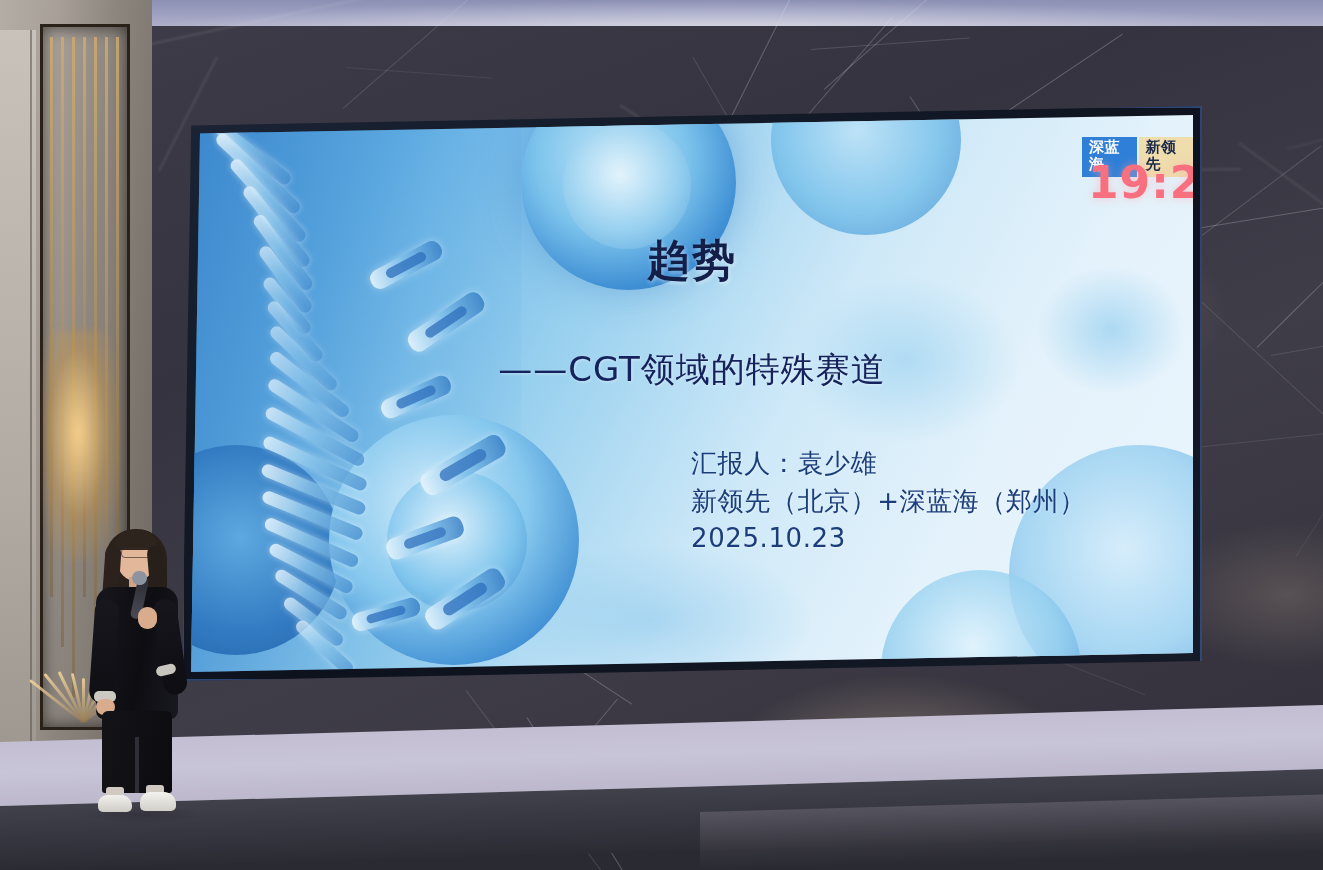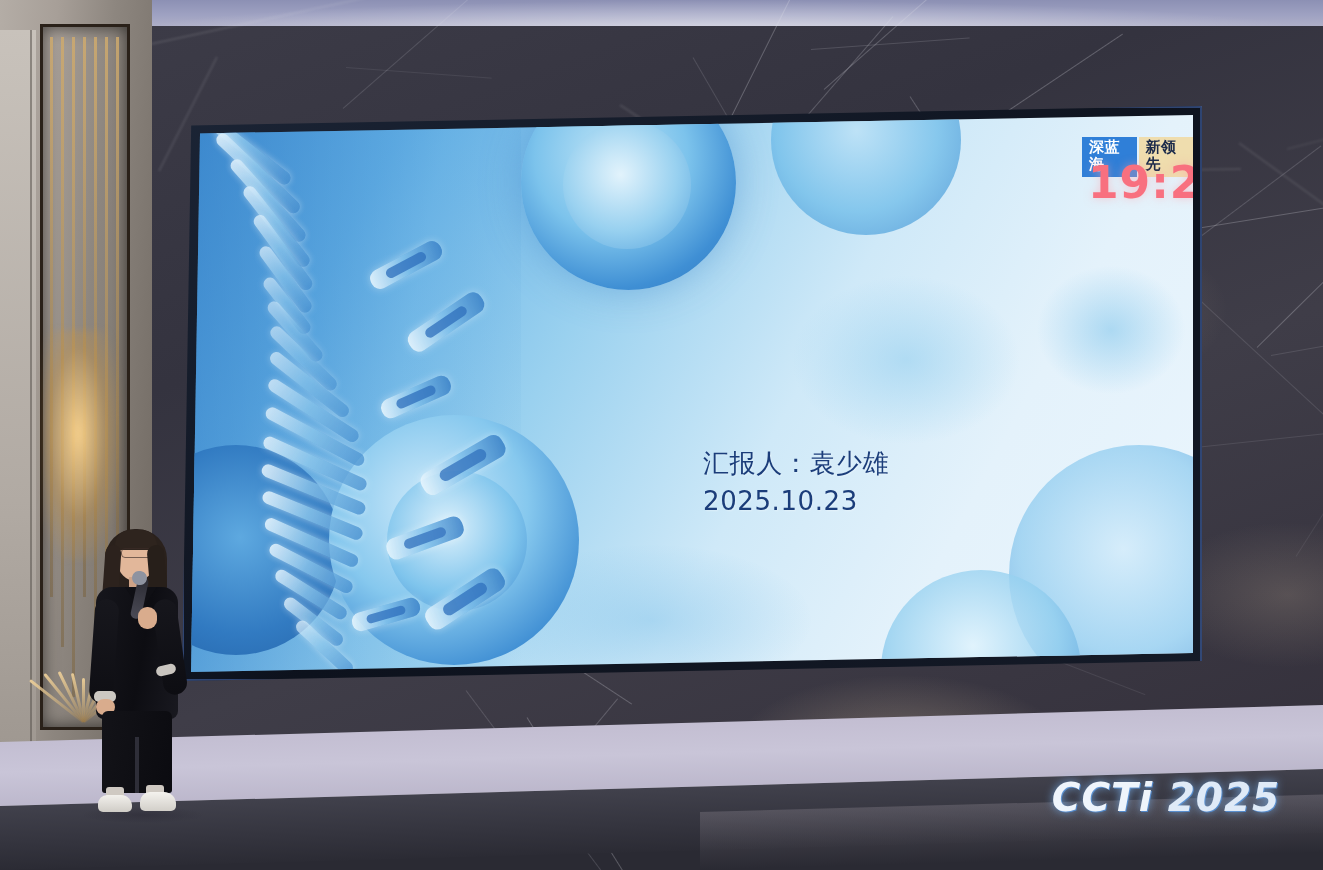--- a/index.html
+++ b/index.html
@@ -123,21 +123,21 @@
   
   .slide-title{position:absolute;left:0;top:118px;width:1002px;z-index:8;
       text-align:center;color:#141f49;font-weight:700;font-size:43px;line-height:1.28;
       letter-spacing:2px;text-shadow:1px 2px 4px rgba(255,255,255,.45);}
   .slide-title .l2{display:block;}
   .slide-sub{position:absolute;left:0;top:232px;width:1002px;z-index:8;
       text-align:center;color:#16225b;font-weight:400;font-size:34px;letter-spacing:1px;
       text-shadow:1px 1px 3px rgba(255,255,255,.4);}
   .presenter{position:absolute;left:500px;top:330px;z-index:8;
       color:#1b3d7a;font-size:26px;line-height:1.45;letter-spacing:.6px;
-      text-shadow:1px 1px 2px rgba(255,255,255,.35);margin-left:12px;}
+      text-shadow:1px 1px 2px rgba(255,255,255,.35);}
   .presenter div{white-space:nowrap;}
 
   
   #speaker{position:absolute;left:72px;top:515px;width:130px;height:295px;z-index:12;}
   .sp{position:absolute;}
   .sp-hair-back{left:33px;top:14px;width:62px;height:96px;border-radius:30px 30px 22px 22px;background:#2a211c;}
   .sp-face{left:46px;top:20px;width:36px;height:46px;border-radius:17px 17px 19px 19px;background:#e2b79a;}
   .sp-fringe{left:43px;top:15px;width:42px;height:20px;border-radius:20px 20px 6px 6px;background:#2e241e;}
   .sp-hair-l{left:31px;top:30px;width:16px;height:80px;border-radius:10px;background:#2c221d;transform:rotate(4deg);}
   .sp-hair-r{left:78px;top:30px;width:17px;height:84px;border-radius:10px;background:#271f1a;transform:rotate(-5deg);}
@@ -333,24 +333,27 @@
           </div>
         </div>
 
       <div class="badges">
         <span class="badge blue">深蓝海</span>
         <span class="badge cream">新领先</span>
       </div>
       <div class="timer">19:26</div>
 
       <div class="slide-title">
+        <span class="l2">趋势</span>
       </div>
+      <div class="slide-sub">——CGT领域的特殊赛道</div>
 
       <div class="presenter">
         <div>汇报人：袁少雄</div>
+        <div>新领先（北京）+深蓝海（郑州）</div>
         <div>2025.10.23</div>
       </div>
 
     </div>
   </div>
 
   <div id="speaker">
     <div class="sp sp-shadow"></div>
     <div class="sp sp-hair-back"></div>
     <div class="sp sp-face"></div>
@@ -372,19 +375,15 @@
     <div class="sp sp-hand-r"></div>
     <div class="sp sp-pants"></div>
     <div class="sp sp-leg-gap"></div>
     <div class="sp sp-sock-l"></div>
     <div class="sp sp-sock-r"></div>
     <div class="sp sp-shoe-l"></div>
     <div class="sp sp-shoe-r"></div>
   </div>
 
   <div id="cct-logo">
-    <div class="cct-main">
-      <span>CCTi</span>
-      <span class="yr">2025</span>
-    </div>
   </div>
 
 </div>
 
 </body></html>

